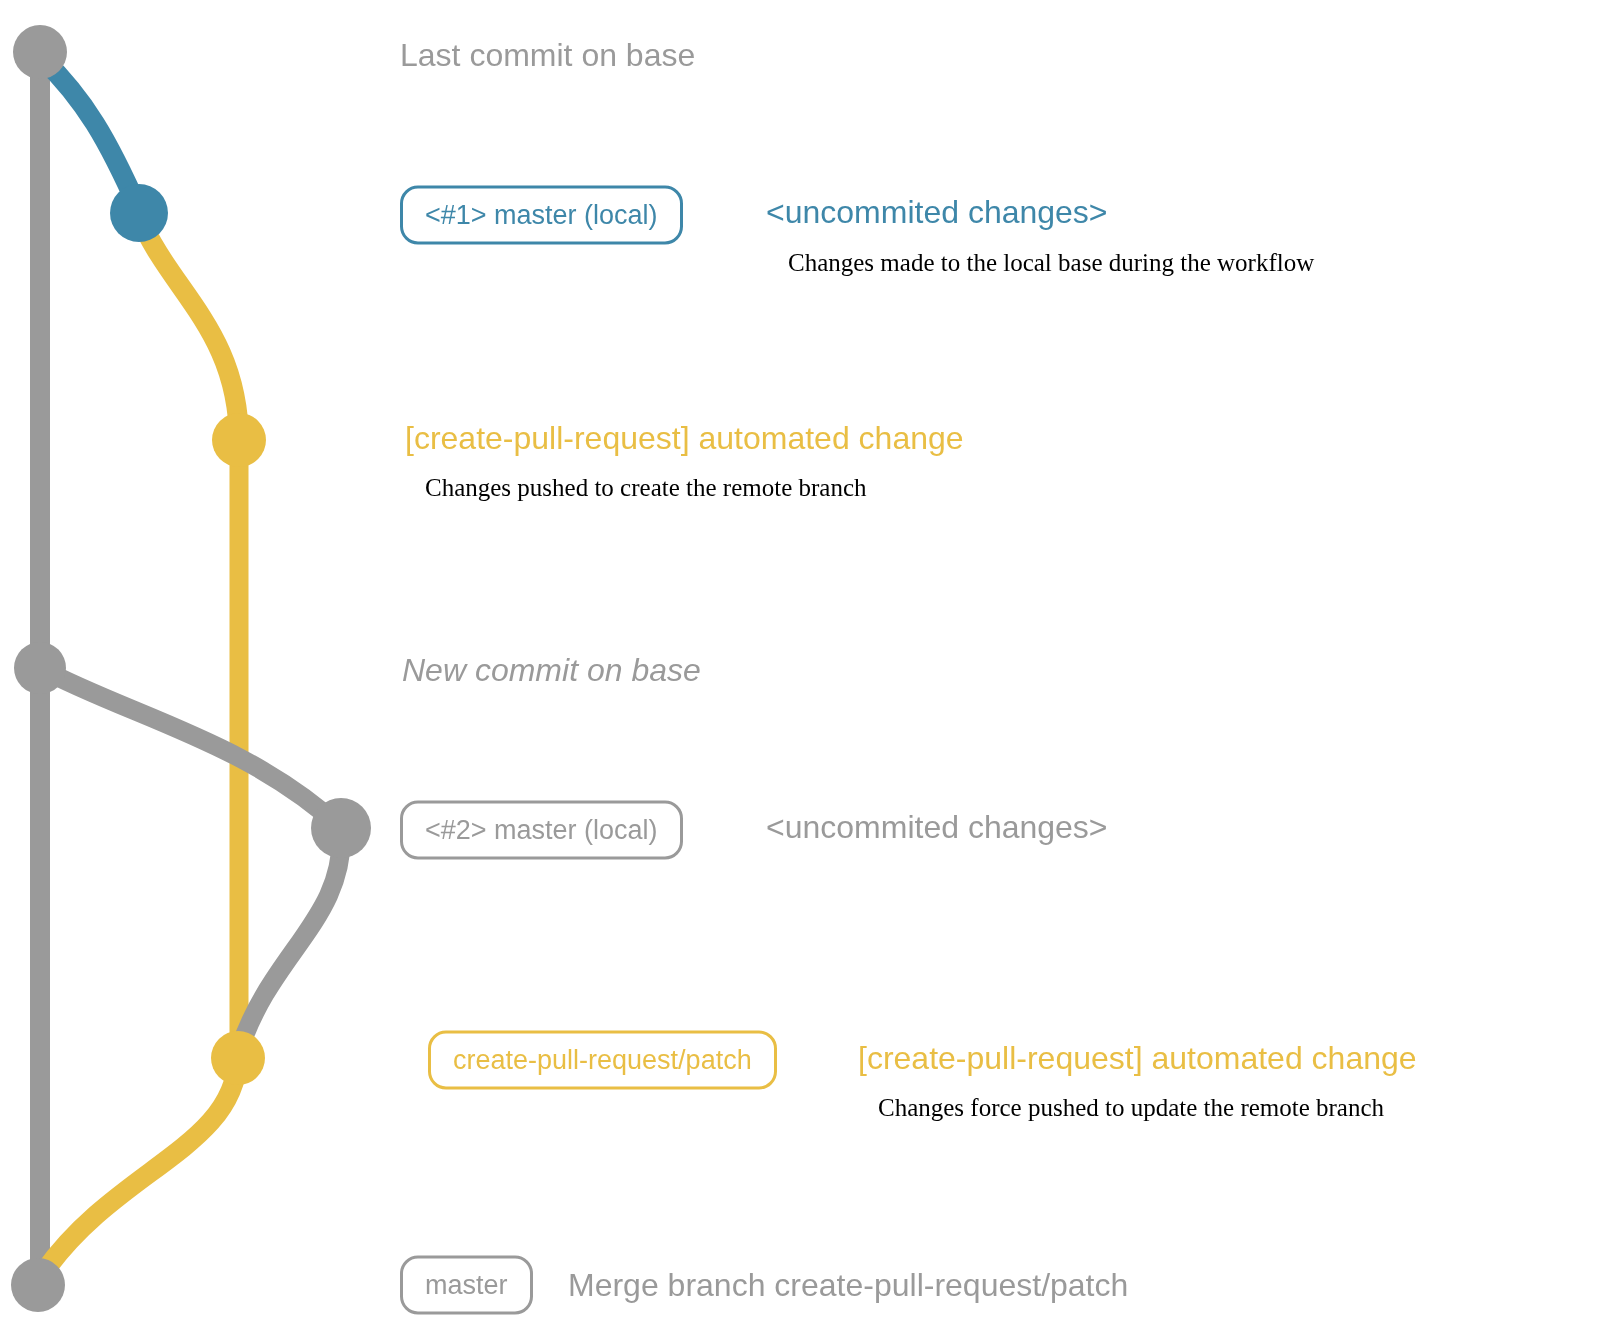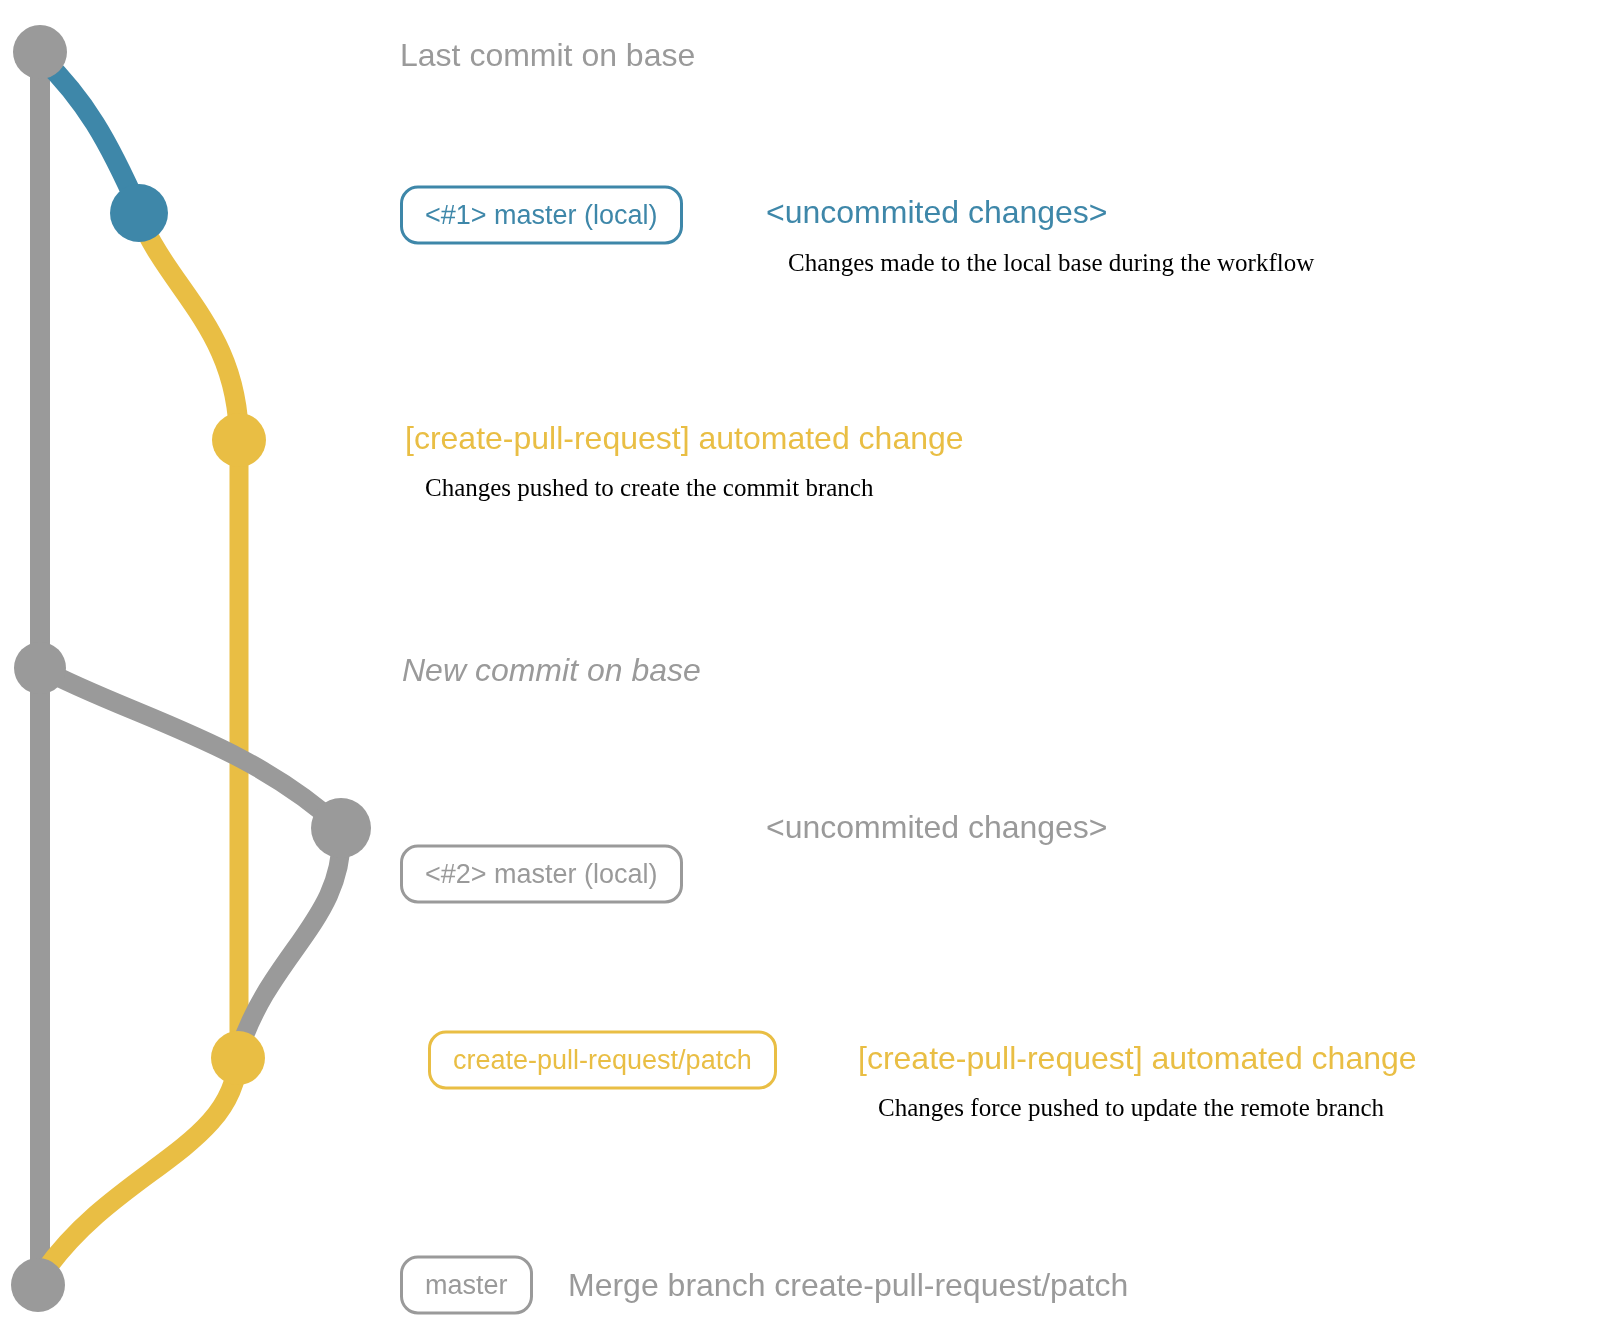--- a/index.html
+++ b/index.html
@@ -74,25 +74,25 @@
 
   <div class="lbl sans gray-text" style="left:400px;top:55px;">Last commit on base</div>
 
   <div class="badge-wrap blue-text" style="left:400px;top:215px;">
     <span class="badge">&lt;#1&gt; master (local)</span>
   </div>
   <div class="lbl sans blue-text" style="left:766px;top:212px;">&lt;uncommited changes&gt;</div>
   <div class="lbl serif" style="left:788px;top:263px;">Changes made to the local base during the workflow</div>
 
   <div class="lbl sans yellow-text" style="left:405px;top:438px;">[create-pull-request] automated change</div>
-  <div class="lbl serif" style="left:425px;top:488px;">Changes pushed to create the commit branch</div>
+  <div class="lbl serif" style="left:425px;top:488px;">Changes pushed to create the remote branch</div>
 
   <div class="lbl sans gray-text" style="left:402px;top:670px;font-style:italic;">New commit on base</div>
 
-  <div class="badge-wrap gray-text" style="left:400px;top:830px;margin-top:44px;">
+  <div class="badge-wrap gray-text" style="left:400px;top:830px;">
     <span class="badge">&lt;#2&gt; master (local)</span>
   </div>
   <div class="lbl sans gray-text" style="left:766px;top:827px;">&lt;uncommited changes&gt;</div>
 
   <div class="badge-wrap yellow-text" style="left:400px;top:1060px;padding-left:28px;">
     <span class="badge">create-pull-request/patch</span>
   </div>
   <div class="lbl sans yellow-text" style="left:858px;top:1058px;">[create-pull-request] automated change</div>
   <div class="lbl serif" style="left:878px;top:1108px;">Changes force pushed to update the remote branch</div>
 

